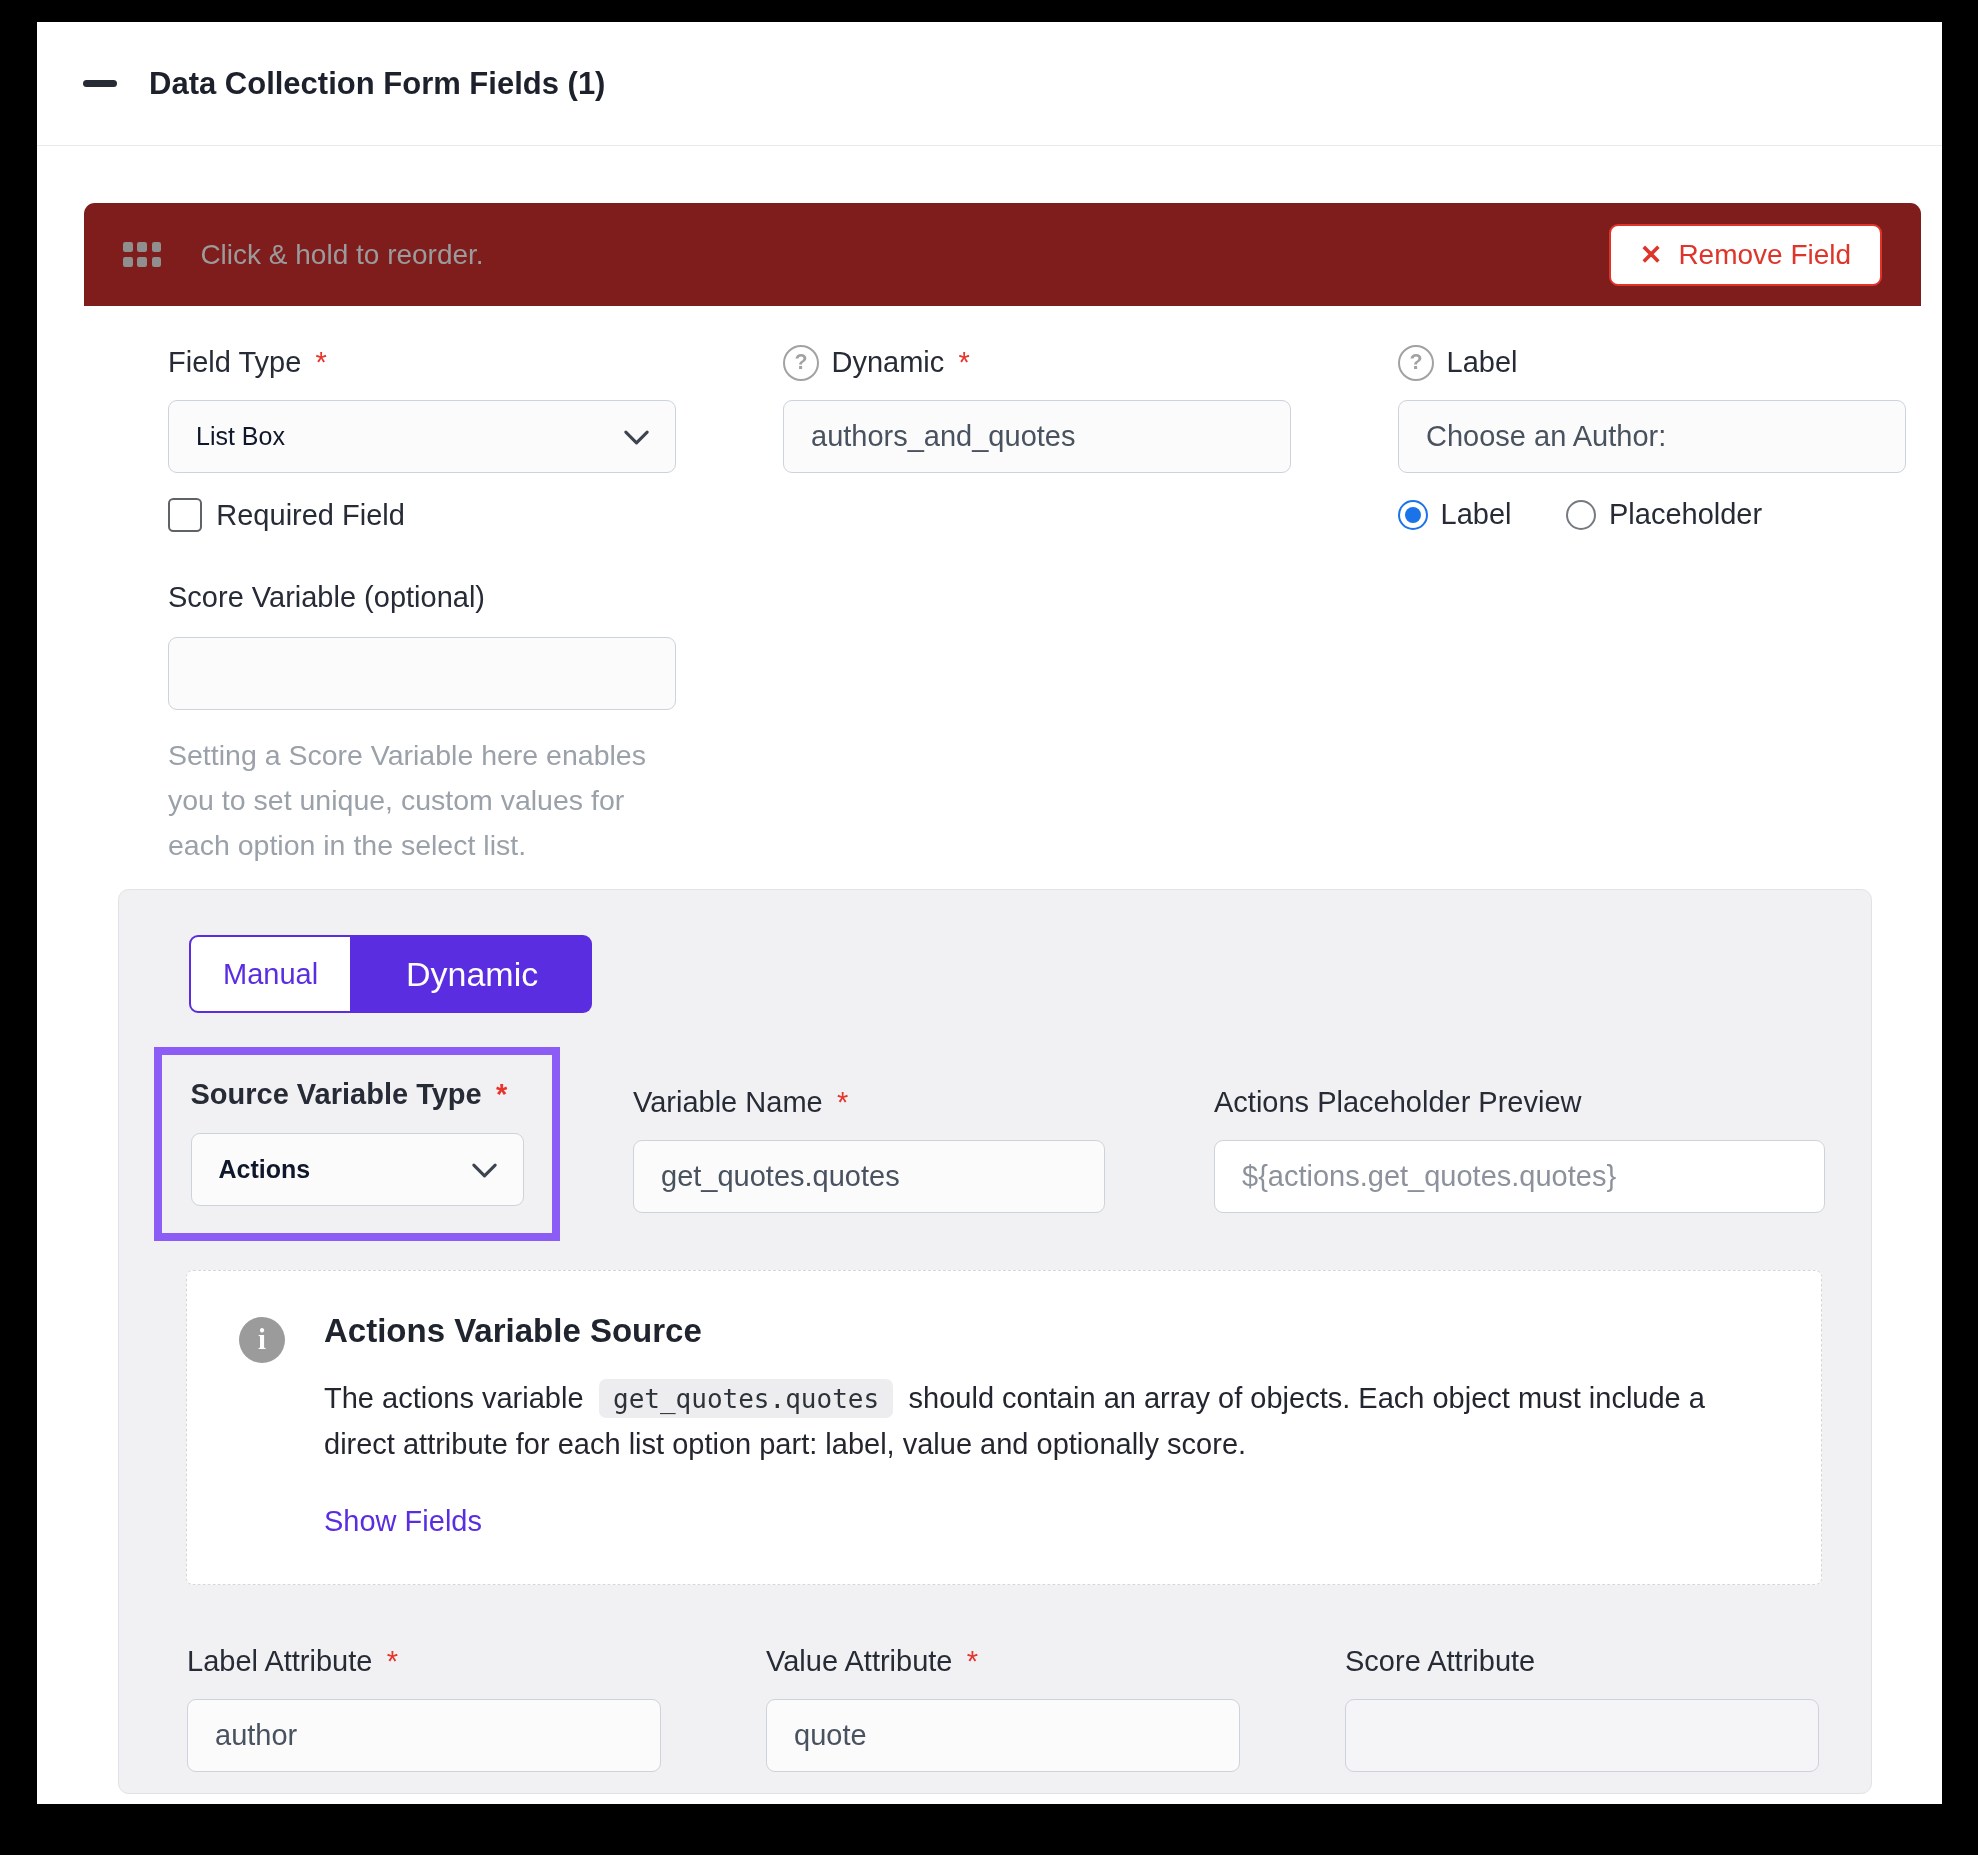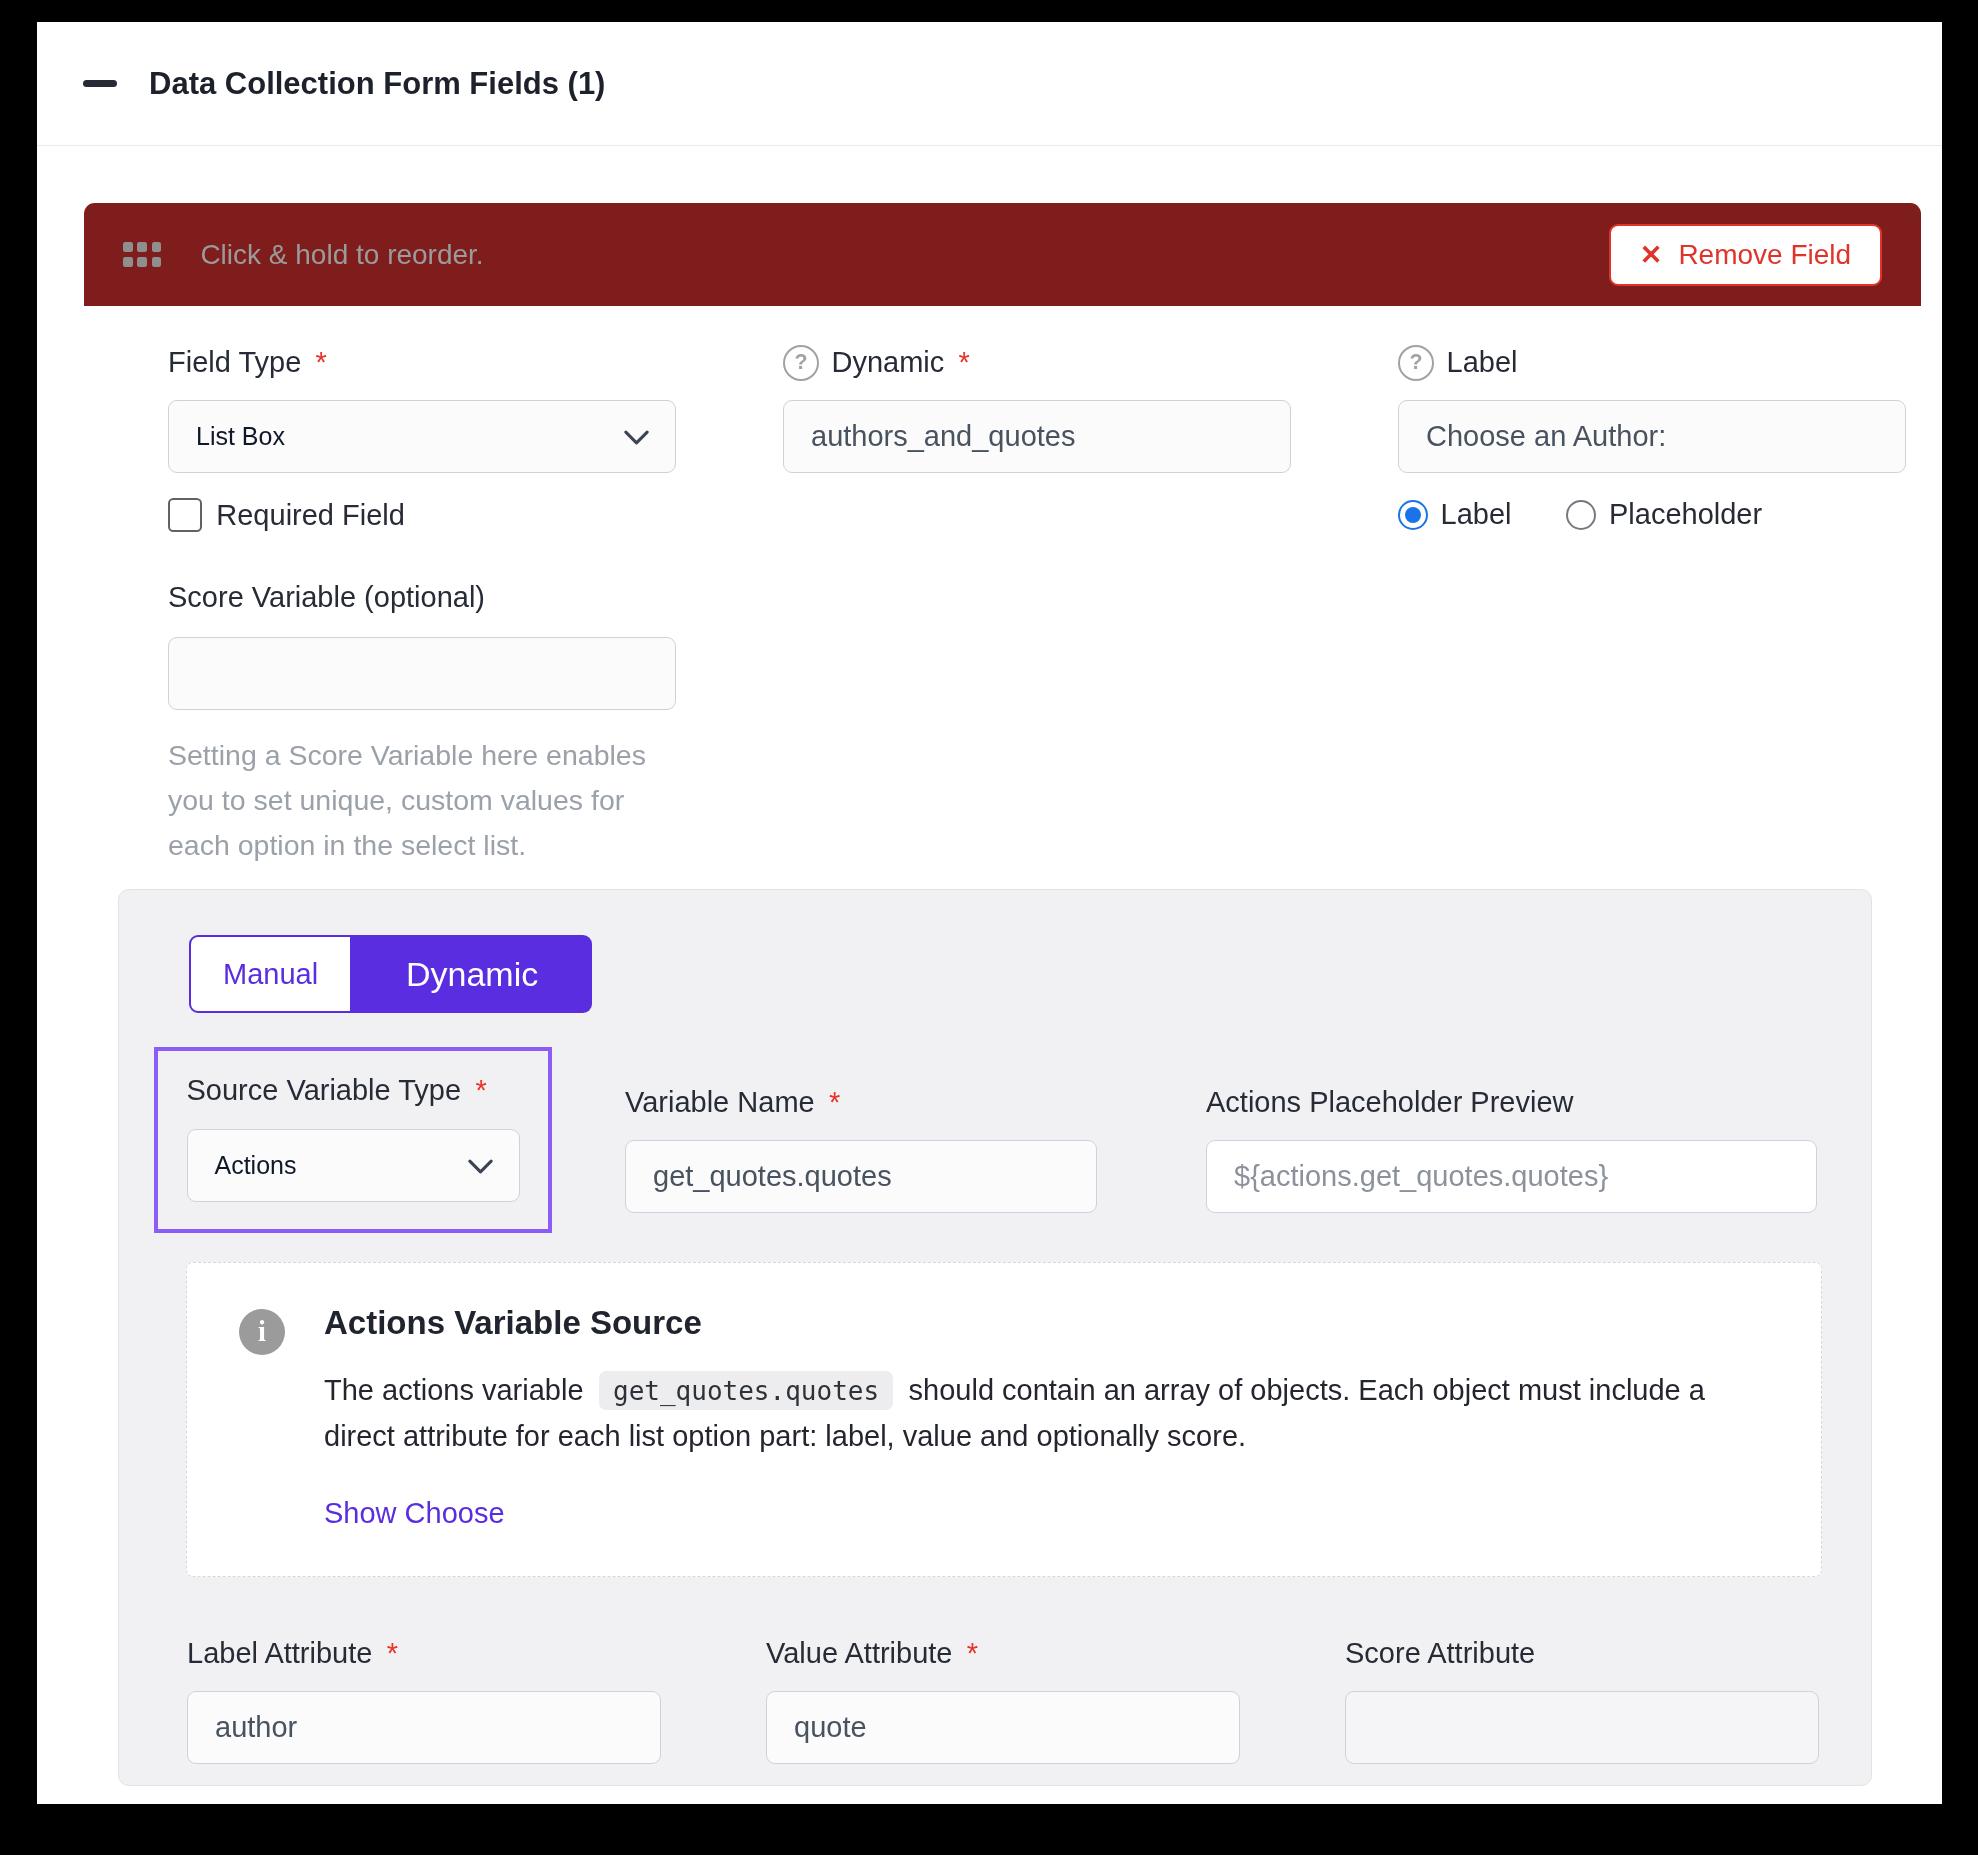--- a/index.html
+++ b/index.html
@@ -61,21 +61,21 @@
   .subpanel{margin:21.4px 49px 0 34px;background:#f1f1f3;border:0.9px solid #e2e2e6;border-radius:10.7px;
     padding:45px 0 21.4px 0;box-sizing:border-box;}
   .toggle{display:flex;margin-left:70px;}
   .toggle-manual{min-width:159px;height:78px;box-sizing:border-box;background:#fff;color:#5a2de0;
     border:2.2px solid #5a2de0;border-radius:9px 0 0 9px;display:flex;align-items:center;
     justify-content:center;font-size:29px;font-weight:500;padding:0 32px;cursor:pointer;}
   .toggle-dynamic{min-width:176px;height:78px;background:#5a2de0;color:#fff;
     border-radius:0 9px 9px 0;display:flex;align-items:center;justify-content:center;
     font-size:34px;font-weight:500;padding:0 32px;cursor:pointer;}
   .src-row{display:flex;align-items:flex-start;margin:34px 0 0 35px;}
-  .highlight-box{border:4px solid #8b5cf6;padding:19.6px 28.5px 27px 28.5px;width:333px;}
+  .highlight-box{border:8px solid #8b5cf6;padding:19.6px 28.5px 27px 28.5px;width:333px;font-weight:bold;}
   .grp{display:flex;flex-direction:column;}
   .grp .field-label-row{margin-bottom:18px;}
   .vn-grp{margin-left:73px;width:472px;margin-top:36px;}
   .pv-grp{margin-left:109px;width:611px;margin-top:36px;}
   .preview-input{background:#fff;color:#8c929c;}
   
   .info-box{margin:28.5px 49px 0 67px;background:#fff;border:1.8px dashed #d7d7da;border-radius:7.1px;
     padding:41px 52px 46px 52px;display:flex;align-items:flex-start;}
   .info-icon{width:46px;height:46px;border-radius:50%;background:#9b9b9b;color:#fff;font-size:28.5px;
     font-weight:700;display:flex;align-items:center;justify-content:center;flex:0 0 auto;
@@ -219,21 +219,21 @@
 
         <div class="info-box">
           <span class="info-icon">i</span>
           <div class="info-content">
             <div class="info-title">Actions Variable Source</div>
             <div class="info-body">
               <span>The actions variable</span>
               <span class="code-chip">get_quotes.quotes</span>
               <span>should contain an array of objects. Each object must include a direct attribute for each list option part: label, value and optionally score.</span>
             </div>
-            <span class="info-link">Show Choose</span>
+            <span class="info-link">Show Fields</span>
           </div>
         </div>
 
         <div class="attr-row">
           <div class="attr-col grp">
             <div class="field-label-row">
               <span class="field-label">Label Attribute</span>
               <span class="req">*</span>
             </div>
             <input class="tb" value="author" style="">

